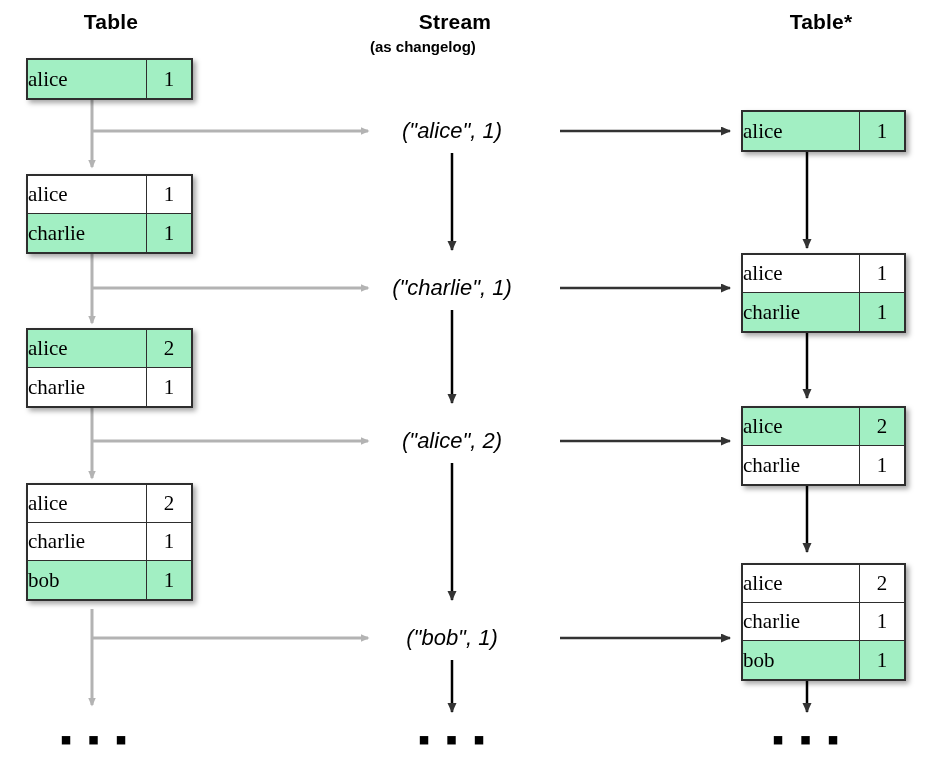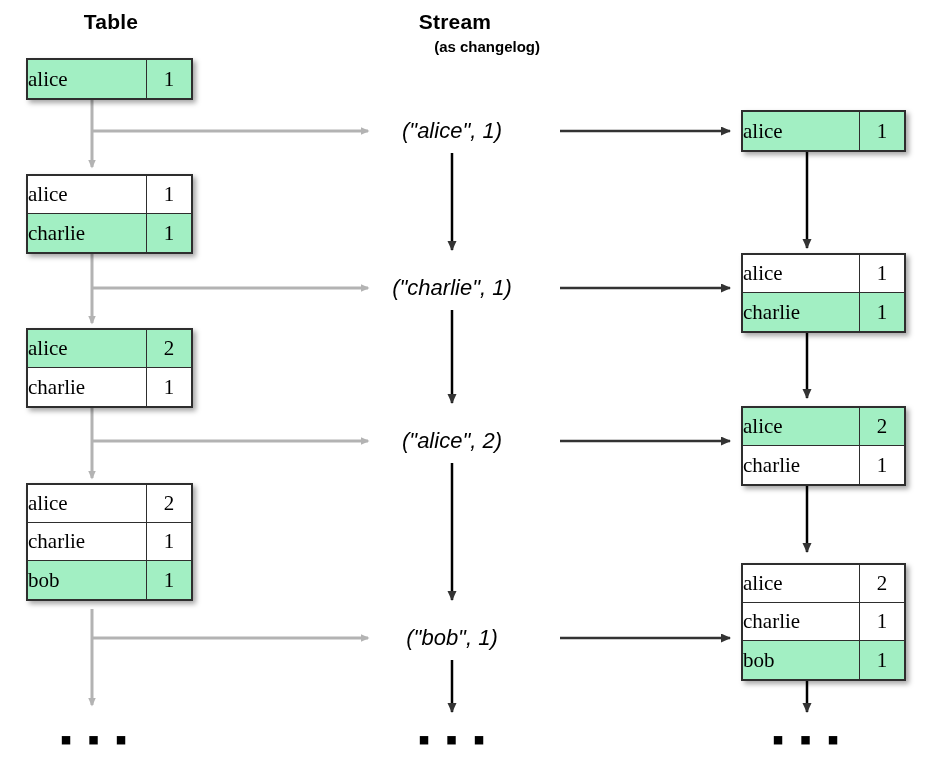--- a/index.html
+++ b/index.html
@@ -26,21 +26,21 @@
     text-align: center;
     white-space: nowrap;
     letter-spacing: 0.2px;
   }
   .col-subtitle {
     position: absolute;
     font-family: "Liberation Sans", sans-serif;
     font-weight: bold;
     font-size: 15px;
     color: #000;
-    text-align: right;
+    text-align: left;
     white-space: nowrap;
   }
 
   
   .tbl {
     position: absolute;
     border: 2px solid #2e2e2e;
     box-sizing: border-box;
     background: #ffffff;
     box-shadow: 3px 3px 5px rgba(0,0,0,0.35);
@@ -154,20 +154,21 @@
       <line x1="807" y1="485" x2="807" y2="552" stroke="#000" stroke-width="2.5" marker-end="url(#blackhead)"></line>
       <line x1="807" y1="677" x2="807" y2="712" stroke="#000" stroke-width="2.5" marker-end="url(#blackhead)"></line>
     </g>
   </svg>
 
   <div class="col-title" style="left:370px; top:10px; width:170px;">Stream</div>
 
   <div class="col-title" style="left:26px; top:10px; width:170px;">Table</div>
   <div class="col-subtitle" style="left:370px; top:38px; width:170px;">(as changelog)</div>
 
+  <div class="col-title" style="left:736px; top:10px; width:170px;">Table*</div>
 
   <div class="tbl" style="left:26px; top:58px; width:167px;">
     <div class="trow hl">
       <div class="cell-key" style="width:119px;">alice</div>
       <div class="cell-val">1</div>
     </div>
   </div>
 
   <div class="tbl" style="left:26px; top:174px; width:167px;">
     <div class="trow">

